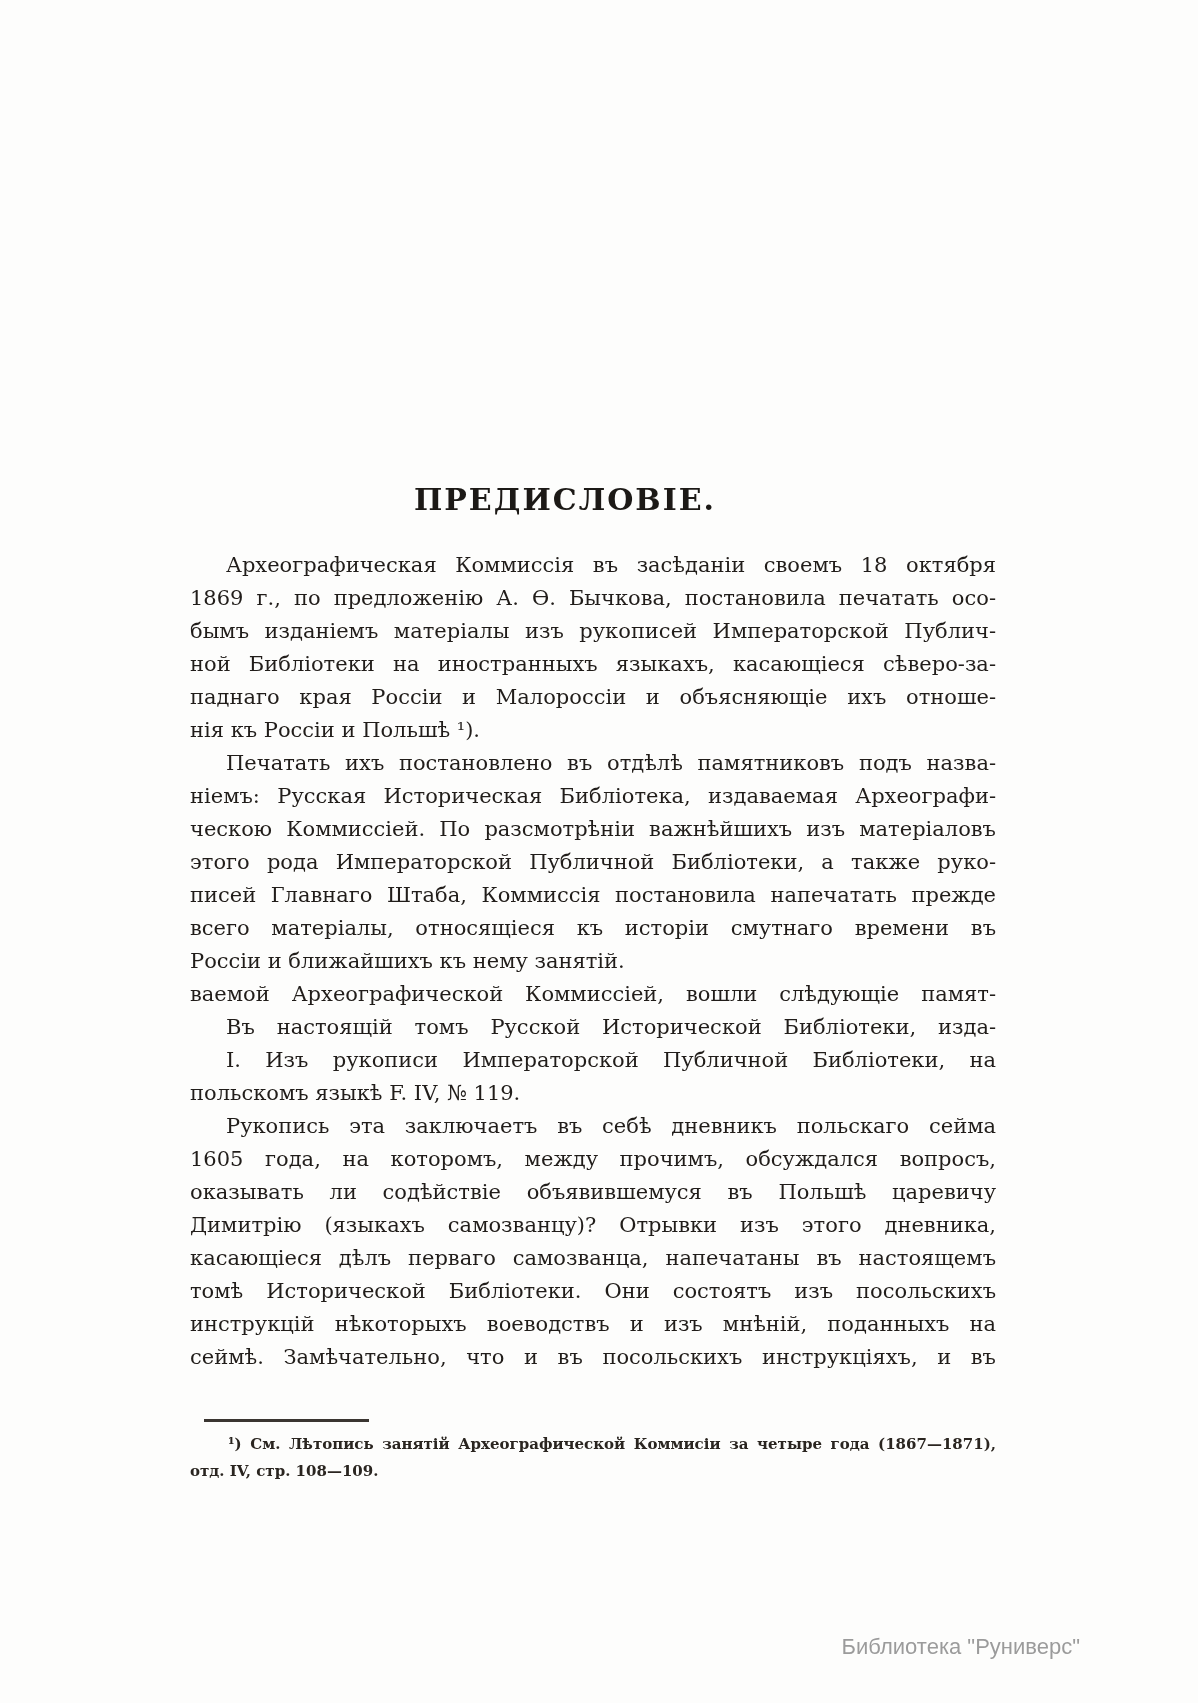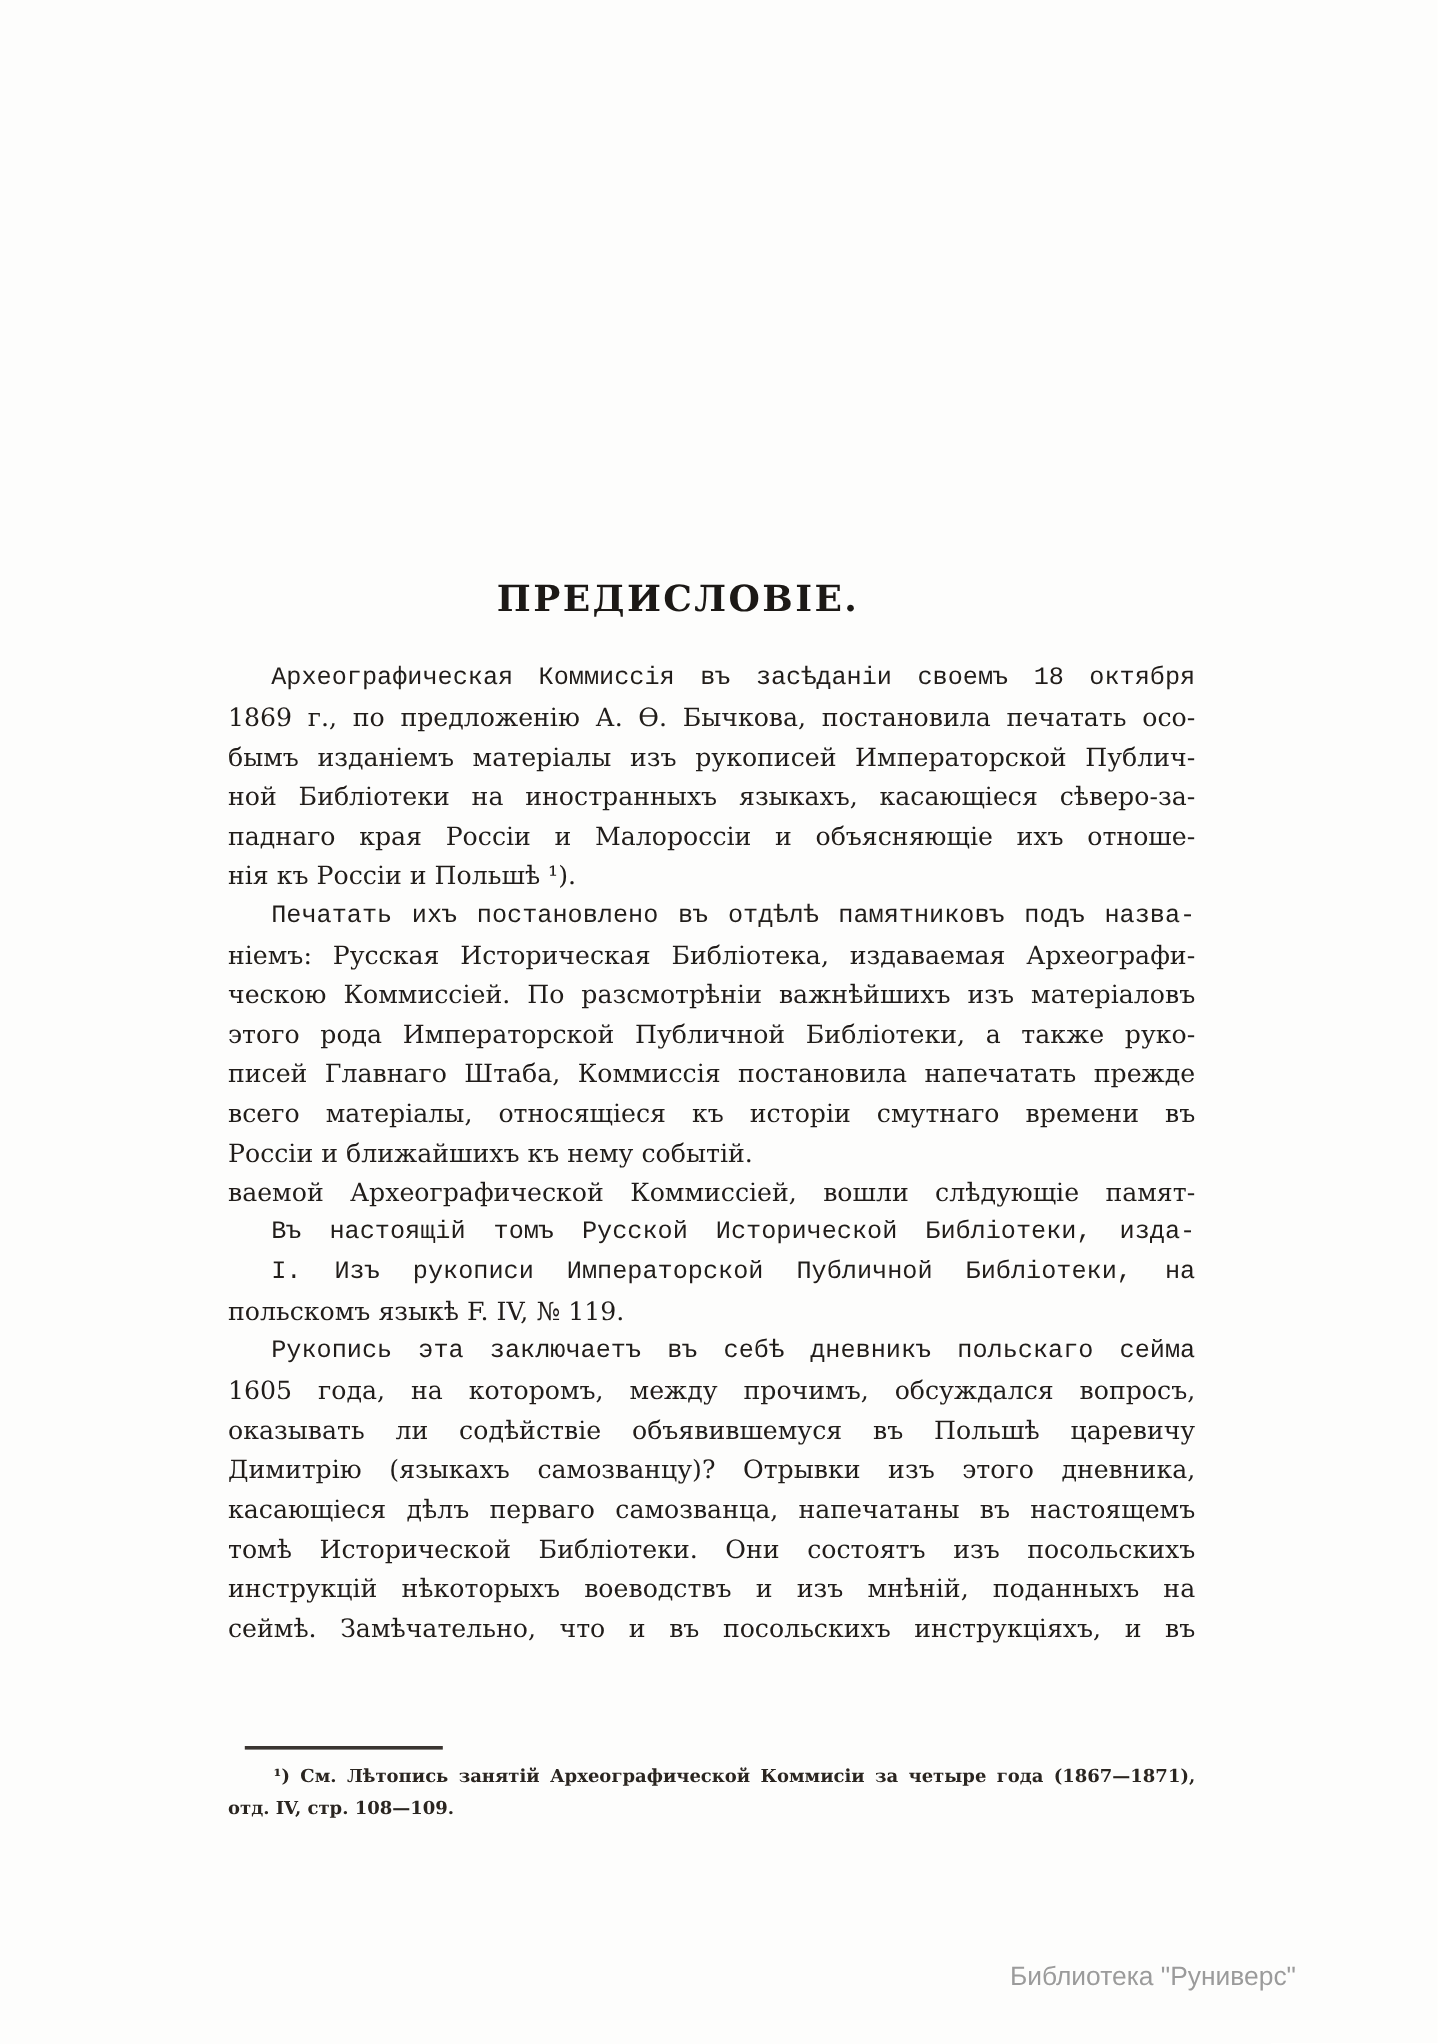--- a/index.html
+++ b/index.html
@@ -43,26 +43,25 @@
     white-space: normal;
     text-align: justify;
     text-align-last: justify;
   }
   .line.endpara {
     text-align: right;
     text-align-last: left;
   }
   .line.indent {
     text-indent: 36px;
-    font-family: Liberation Mono, monospace;
   }
   .footnote {
     position: absolute;
     left: 190px;
-    top: 1455px;
+    top: 1419px;
     width: 806px;
   }
   .footnote-rule {
     width: 165px;
     height: 3px;
     background: #3a3531;
     margin: 0 0 9px 14px;
   }
   .fline {
     font-size: 15px;
@@ -103,21 +102,21 @@
     <div class="line">ной Библіотеки на иностранныхъ языкахъ, касающіеся сѣверо-за-</div>
     <div class="line">паднаго края Россіи и Малороссіи и объясняющіе ихъ отноше-</div>
     <div class="line endpara">нія къ Россіи и Польшѣ ¹).</div>
 
     <div class="line indent">Печатать ихъ постановлено въ отдѣлѣ памятниковъ подъ назва-</div>
     <div class="line">ніемъ: Русская Историческая Библіотека, издаваемая Археографи-</div>
     <div class="line">ческою Коммиссіей. По разсмотрѣніи важнѣйшихъ изъ матеріаловъ</div>
     <div class="line">этого рода Императорской Публичной Библіотеки, а также руко-</div>
     <div class="line">писей Главнаго Штаба, Коммиссія постановила напечатать прежде</div>
     <div class="line">всего матеріалы, относящіеся къ исторіи смутнаго времени въ</div>
-    <div class="line endpara">Россіи и ближайшихъ къ нему событій.</div>
+    <div class="line endpara">Россіи и ближайшихъ къ нему занятій.</div>
 
     <div class="line">ваемой Археографической Коммиссіей, вошли слѣдующіе памят-</div>
     <div class="line indent">Въ настоящій томъ Русской Исторической Библіотеки, изда-</div>
 
     <div class="line indent">I. Изъ рукописи Императорской Публичной Библіотеки, на</div>
     <div class="line endpara">польскомъ языкѣ F. IV, № 119.</div>
 
     <div class="line indent">Рукопись эта заключаетъ въ себѣ дневникъ польскаго сейма</div>
     <div class="line">1605 года, на которомъ, между прочимъ, обсуждался вопросъ,</div>
     <div class="line">оказывать ли содѣйствіе объявившемуся въ Польшѣ царевичу</div>

